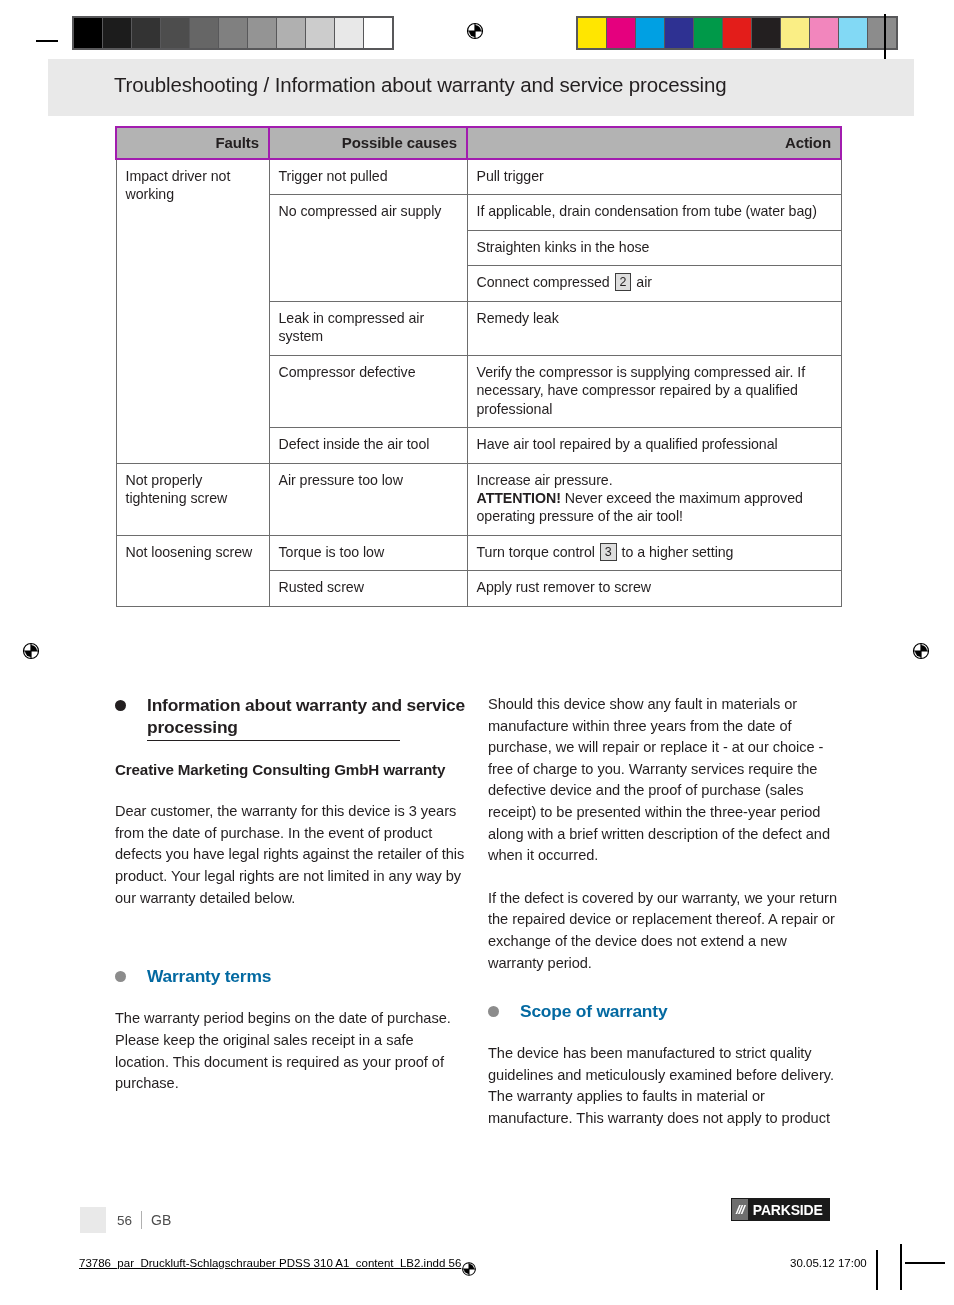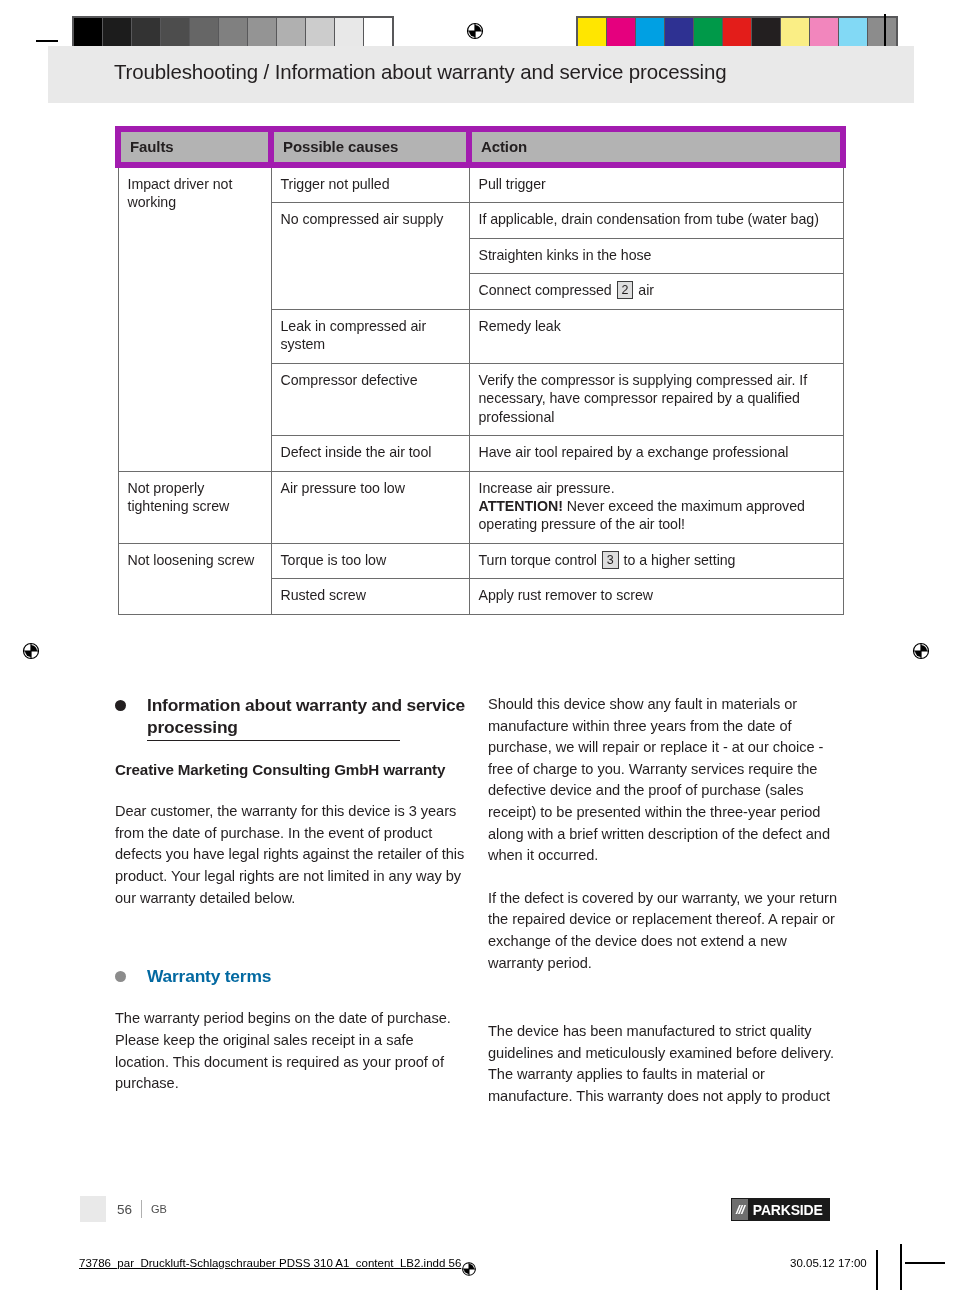--- a/index.html
+++ b/index.html
@@ -66,21 +66,21 @@
   }
   .crop-tl-h { top: 40px; left: 36px; width: 22px; height: 1.5px; }
   .crop-tr-v { top: 14px; left: 884px; width: 1.5px; height: 46px; }
   .crop-br-v { top: 1244px; left: 900px; width: 1.5px; height: 46px; }
   .crop-br-h { top: 1262px; left: 905px; width: 40px; height: 1.5px; }
   .crop-b2-v { top: 1250px; left: 876px; width: 1.5px; height: 40px; }
 
   
   .header-band {
     position: absolute;
-    top: 46px; left: 48px;
+    top: 59px; left: 48px;
     width: 866px; height: 57px;
     background: #e9e9e9;
   }
   .header-title {
     position: absolute;
     left: 66px;
     top: 14px;
     font-size: 20.5px;
     font-weight: 400;
     letter-spacing: -0.15px;
@@ -97,22 +97,22 @@
     border-collapse: collapse;
     table-layout: fixed;
     font-size: 14.2px;
   }
   .ts-table col.c1 { width: 153px; }
   .ts-table col.c2 { width: 198px; }
   .ts-table col.c3 { width: 374px; }
 
   .ts-table th {
     background: #b3b3b3;
-    border: 6px solid #a21caf;
-    text-align: left;
+    border: 2px solid #a21caf;
+    text-align: right;
     font-weight: bold;
     font-size: 15px;
     padding: 6px 9px 7px 9px;
     color: #231f20;
     letter-spacing: -0.1px;
   }
   .ts-table td {
     border: 1px solid #6d6d6d;
     vertical-align: top;
     padding: 7px 9px 9px 9px;
@@ -186,41 +186,41 @@
   .gap-28 { height: 26px; }
 
   
   .footer {
     position: absolute;
     top: 1196px; left: 0;
     width: 954px; height: 30px;
   }
   .pg-block {
     position: absolute;
-    left: 80px; top: 0;
+    left: 80px; top: 11px;
     display: flex;
     align-items: center;
     height: 26px;
   }
   .pg-square {
     width: 26px; height: 26px;
     background: #e9e9e9;
   }
   .pg-num {
     margin-left: 11px;
     font-size: 13.5px;
     color: #4d4d4d;
   }
   .pg-div {
     margin: 0 9px;
     width: 1px; height: 18px;
     background: #b0b0b0;
   }
   .pg-lang {
-    font-size: 11px;
+    font-size: 14px;
     color: #4d4d4d;
   }
 
   .logo {
     position: absolute;
     left: 731px; top: 2px;
     display: flex;
     align-items: stretch;
     height: 21px;
     border: 1px solid #1a1a1a;
@@ -380,21 +380,21 @@
       </tr>
       <tr>
         <td rowspan="1">Compressor defective</td>
         <td>
           <div>Verify the compressor is supplying compressed air. If necessary, have compressor repaired by a qualified professional</div>
         </td>
       </tr>
       <tr>
         <td rowspan="1">Defect inside the air tool</td>
         <td>
-          <div>Have air tool repaired by a exchange professional</div>
+          <div>Have air tool repaired by a qualified professional</div>
         </td>
       </tr>
       <tr>
         <td rowspan="1">Not properly tightening screw</td>
         <td rowspan="1">Air pressure too low</td>
         <td>
           <div>Increase air pressure.</div>
           <div><span class="attention">ATTENTION!</span> Never exceed the maximum approved operating pressure of the air tool!</div>
         </td>
       </tr>
@@ -435,20 +435,24 @@
   <p class="body">The warranty period begins on the date of purchase. Please keep the original sales receipt in a safe location. This document is required as your proof of purchase.</p>
 </div>
 
 <div class="col col-right">
   <p class="body first">Should this device show any fault in materials or manufacture within three years from the date of purchase, we will repair or replace it - at our choice - free of charge to you. Warranty services require the defective device and the proof of purchase (sales receipt) to be presented within the three-year period along with a brief written description of the defect and when it occurred.</p>
 
   <p class="body">If the defect is covered by our warranty, we your return the repaired device or replacement thereof. A repair or exchange of the device does not extend a new warranty period.</p>
 
   <div class="gap-28"></div>
 
+  <h2 class="sec gray">
+    <span class="bullet"></span>
+    <span>Scope of warranty</span>
+  </h2>
 
   <p class="body">The device has been manufactured to strict quality guidelines and meticulously examined before delivery. The warranty applies to faults in material or manufacture. This warranty does not apply to product</p>
 </div>
 
 <div class="footer">
   <div class="pg-block">
     <div class="pg-square"></div>
     <div class="pg-num">56</div>
     <div class="pg-div"></div>
     <div class="pg-lang">GB</div>

